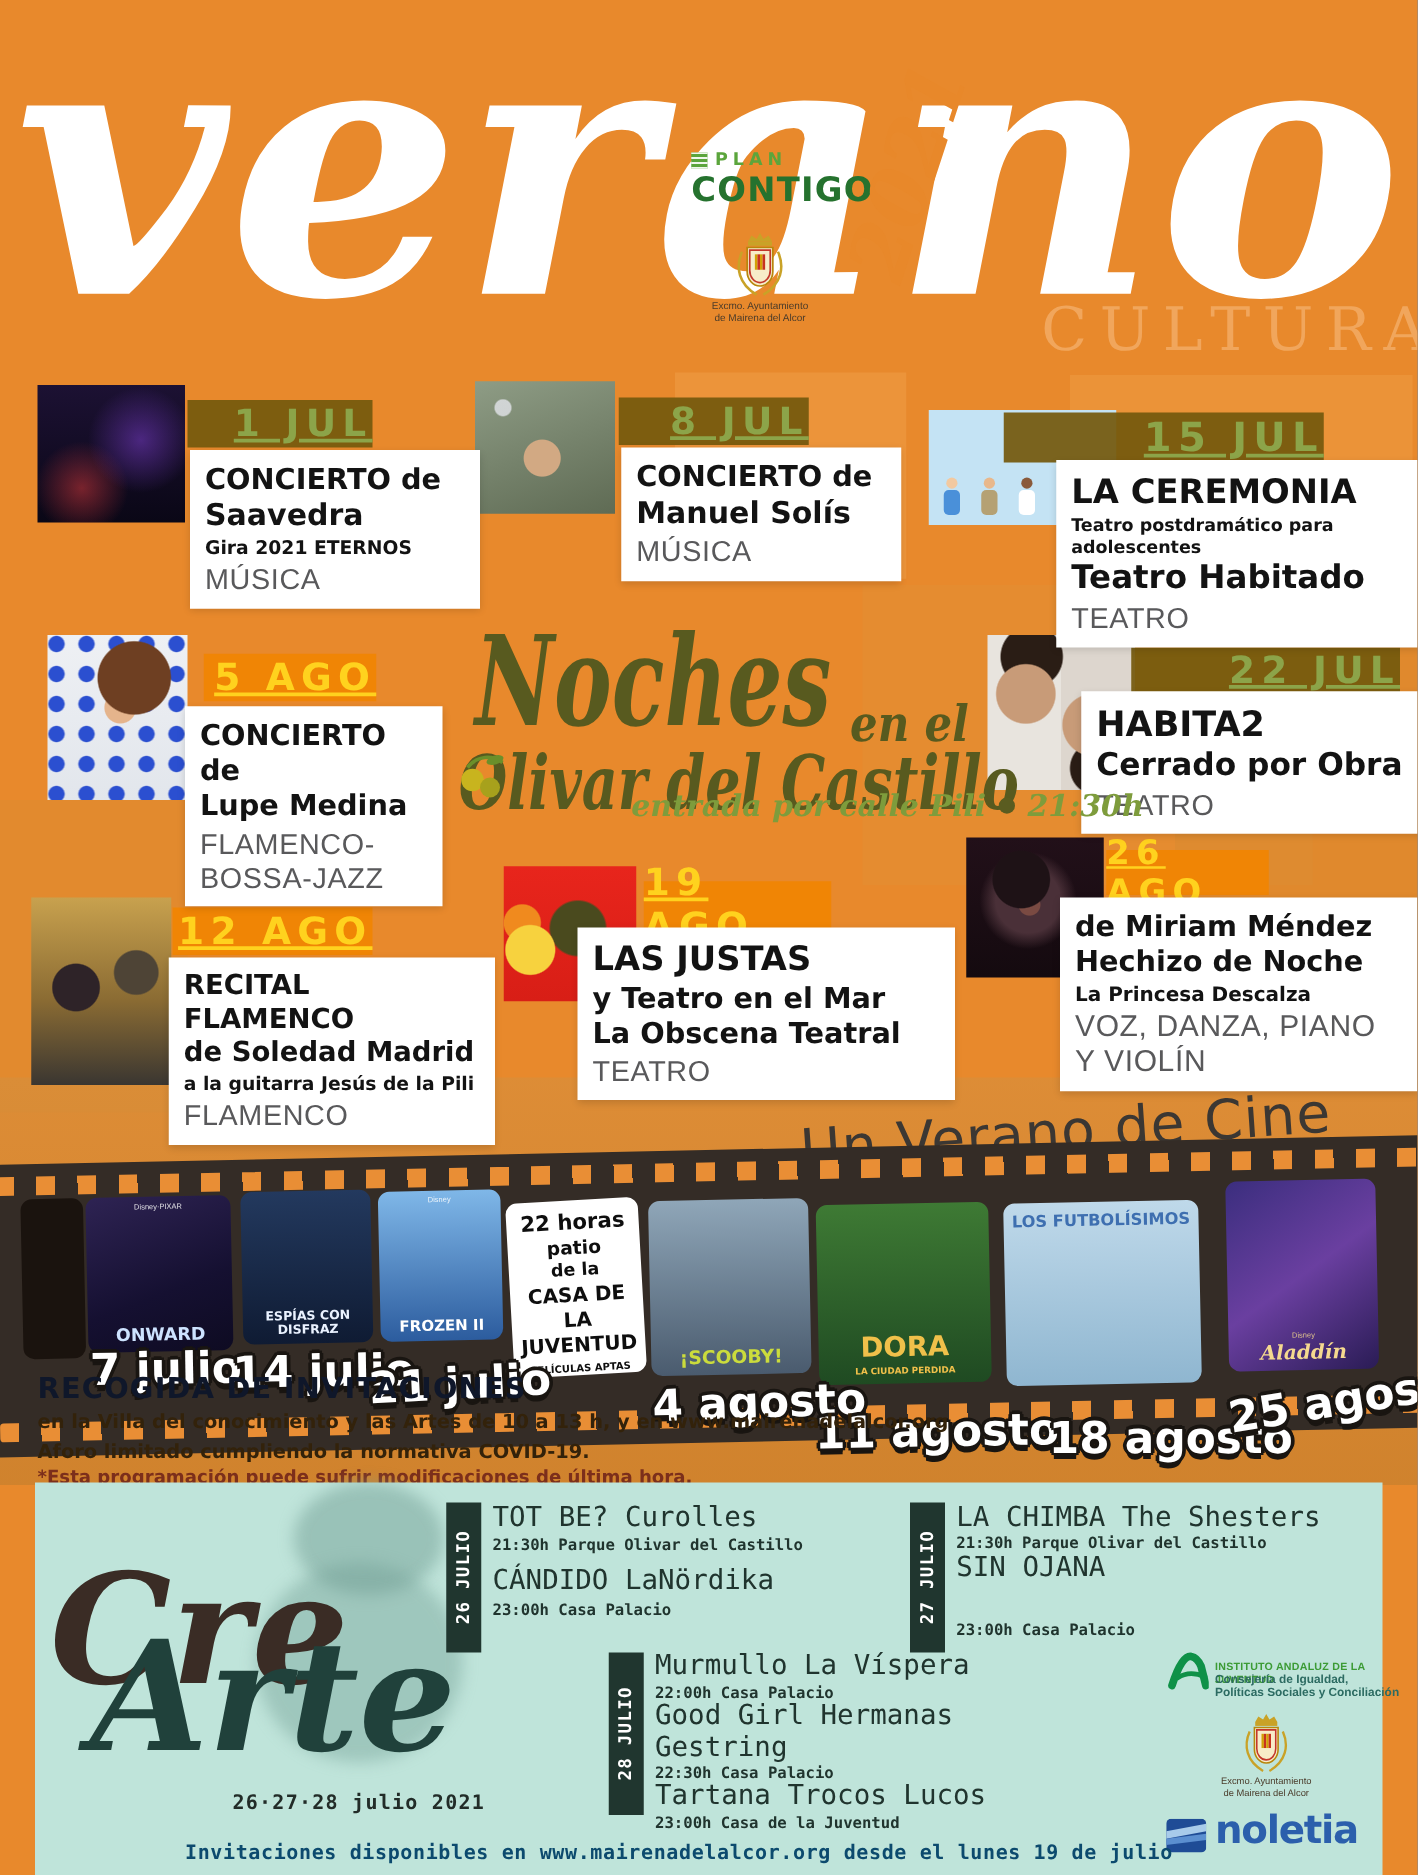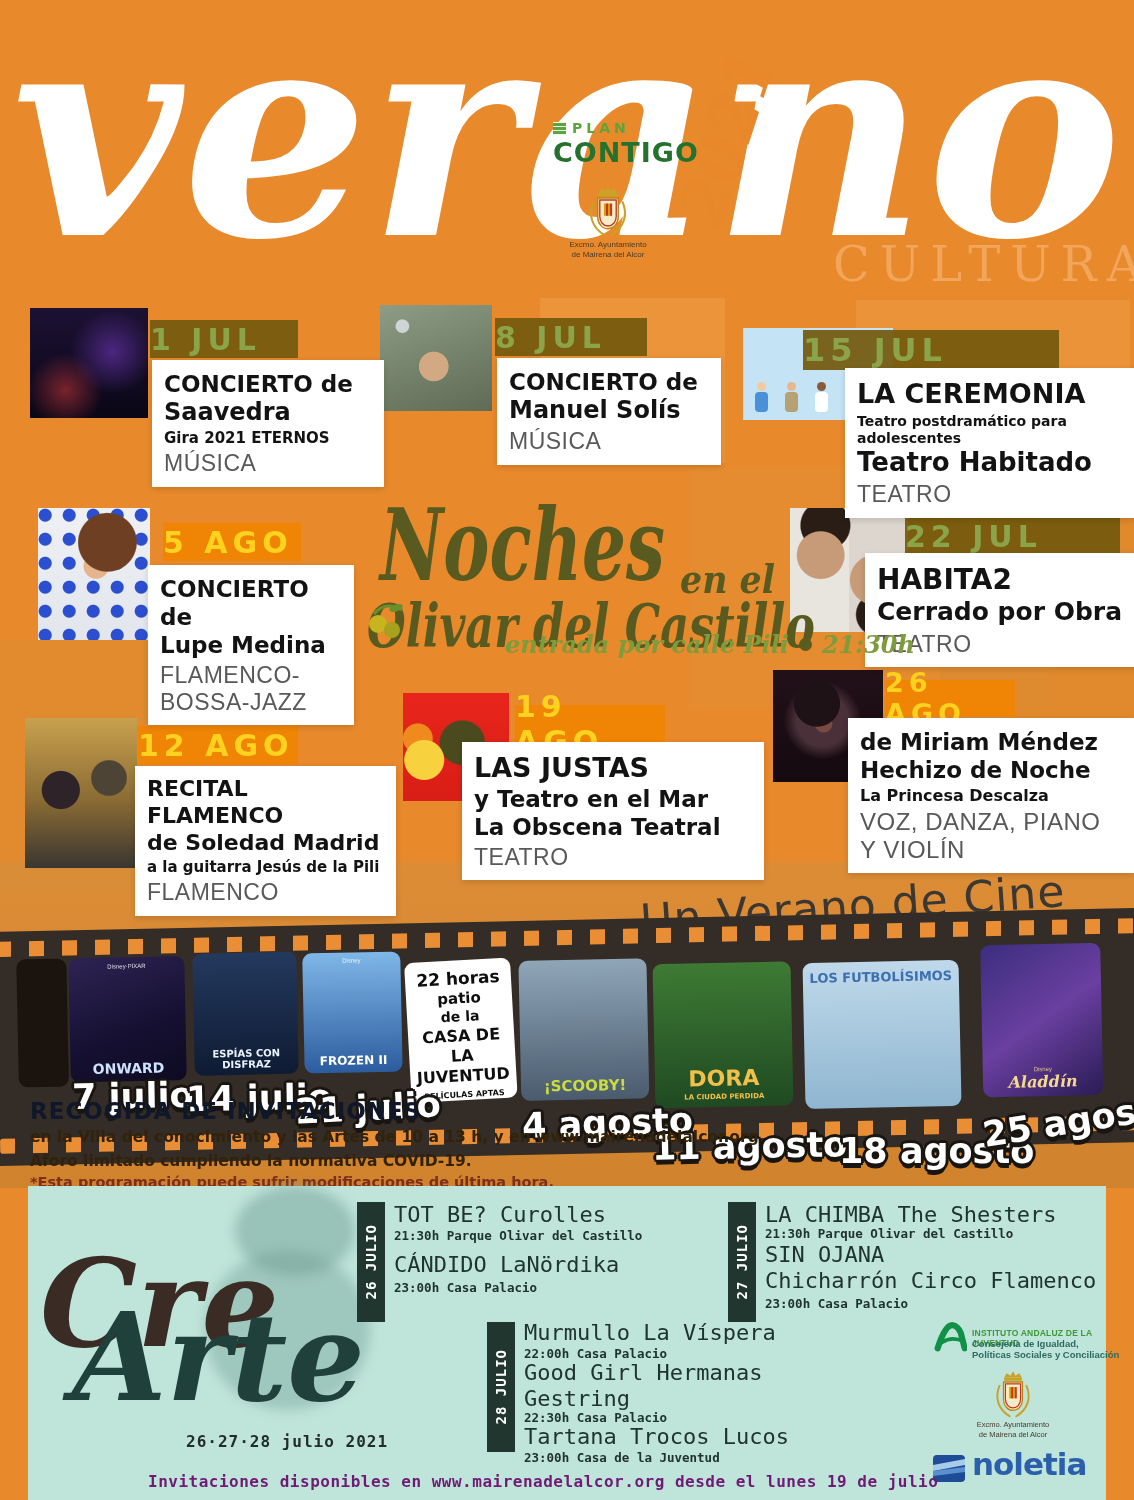--- a/index.html
+++ b/index.html
@@ -11,22 +11,22 @@
   .verano-svg text{font-family:"DejaVu Serif",serif;font-style:italic;font-weight:bold;fill:#ffffff;}
   .plan-top{font-family:"DejaVu Sans",sans-serif;font-weight:bold;font-size:14px;letter-spacing:4px;color:#5BA53C;display:flex;align-items:center;}
   .plan-sq{display:inline-block;width:13px;height:13px;background:#5BA53C;margin-right:6px;
            background-image:repeating-linear-gradient(rgba(255,255,255,.9) 0 1px, transparent 1px 4px);}
   .plan-bottom{font-family:"DejaVu Sans",sans-serif;font-weight:bold;font-size:27px;letter-spacing:1px;color:#25722E;margin-top:1px;}
   .year{font-family:"DejaVu Serif",serif;font-style:italic;font-weight:bold;font-size:64px;color:#E8882A;transform:rotate(-72deg);}
   .cultura{font-family:"DejaVu Serif",serif;font-size:48px;letter-spacing:10px;color:#F1A65C;}
   .esc-cap{font-size:7.5px;color:#4A3B2A;text-align:center;line-height:1.3;}
   
   .photo{position:absolute;overflow:hidden;}
-  .datebar{position:absolute;display:flex;align-items:center;justify-content:flex-start;
-           font-family:"DejaVu Sans",sans-serif;font-weight:bold;font-size:30px;letter-spacing:5px;}
+  .datebar{position:absolute;display:flex;align-items:center;justify-content:flex-end;
+           font-family:"DejaVu Sans",sans-serif;font-weight:bold;font-size:30px;letter-spacing:5px;text-decoration:underline;}
   .datebar.jul{background:rgba(116,89,13,.93);color:#8CA449;}
   .datebar.ago{background:#F08505;color:#FFD21E;}
   .card{position:absolute;background:#fff;padding:10px 12px;box-shadow:0 2px 6px rgba(0,0,0,.15);}
   .tt{font-family:"DejaVu Sans",sans-serif;font-weight:bold;color:#131313;line-height:1.22;font-size:24px;}
   .note{font-family:"DejaVu Sans",sans-serif;font-weight:bold;font-size:15px;color:#131313;margin-top:2px;line-height:1.2;}
   .cat{font-family:"Liberation Sans",sans-serif;color:#59595B;font-size:23px;letter-spacing:.5px;margin-top:3px;line-height:1.15;}
   
   .noches-svg text{font-family:"DejaVu Serif",serif;font-style:italic;font-weight:bold;fill:#585A1F;}
   .entrada{font-family:"DejaVu Serif",serif;font-style:italic;font-weight:bold;font-size:24px;color:#7E9C3C;display:flex;align-items:center;gap:10px;}
   .odot{display:inline-block;width:13px;height:13px;border-radius:50%;background:#5A5C20;}
@@ -55,21 +55,21 @@
   .arte{font-family:"DejaVu Serif",serif;font-style:italic;font-weight:bold;font-size:122px;line-height:1;color:#20413B;}
   .cdates{font-family:"DejaVu Sans Mono",monospace;font-weight:bold;font-size:16px;letter-spacing:1px;color:#222C28;}
   .daylabel{position:absolute;width:28px;background:#20362F;display:flex;align-items:center;justify-content:center;}
   .daylabel span{writing-mode:vertical-rl;transform:rotate(180deg);font-family:"DejaVu Sans Mono",monospace;
                  font-weight:bold;font-size:14px;letter-spacing:1px;color:#fff;white-space:nowrap;}
   .ev{position:absolute;font-family:"DejaVu Sans Mono",monospace;font-size:22px;color:#20342E;line-height:1.18;}
   .evt{position:absolute;font-family:"DejaVu Sans Mono",monospace;font-weight:bold;font-size:12.5px;color:#20342E;}
   .iaj{font-size:8.5px;font-weight:bold;color:#3C9B35;letter-spacing:.2px;font-family:"Liberation Sans",sans-serif;}
   .cons{font-size:9.5px;font-weight:bold;color:#2C6B62;font-family:"Liberation Sans",sans-serif;line-height:1.15;}
   .nol{font-family:"DejaVu Sans",sans-serif;font-weight:bold;font-size:31px;letter-spacing:-1px;color:#2B5FAC;}
-  .footerline{font-family:"DejaVu Sans Mono",monospace;font-weight:bold;font-size:16px;color:#701a75;letter-spacing:.5px;}
+  .footerline{font-family:"DejaVu Sans Mono",monospace;font-weight:bold;font-size:16px;color:#0c4a6e;letter-spacing:.5px;}
   .blob{position:absolute;border-radius:50%;filter:blur(6px);}
   .fig{position:absolute;bottom:8px;}
   .fig .h{width:9px;height:9px;border-radius:50%;margin:0 auto;}
   .fig .b{width:13px;height:20px;border-radius:4px;margin:1px auto 0;}
 </style>
 </head>
 <body>
 
 <div class="poster">
 
@@ -327,21 +327,20 @@
   <div class="evt" style="left:394px;top:1228px;">21:30h Parque Olivar del Castillo</div>
   <div class="ev" style="left:394px;top:1252px;">CÁNDIDO LaNördika</div>
   <div class="evt" style="left:394px;top:1280px;">23:00h Casa Palacio</div>
 
   <div class="daylabel" style="left:728px;top:1202px;height:120px;">
       <span>27 JULIO</span>
     </div>
   <div class="ev" style="left:765px;top:1202px;">LA CHIMBA The Shesters</div>
   <div class="evt" style="left:765px;top:1226px;">21:30h Parque Olivar del Castillo</div>
   <div class="ev" style="left:765px;top:1242px;">SIN OJANA</div>
-  <div class="ev" style="left:765px;top:1268px;">Chicharrón Circo Flamenco</div>
   <div class="evt" style="left:765px;top:1296px;">23:00h Casa Palacio</div>
 
   <div class="daylabel" style="left:487px;top:1322px;height:130px;">
       <span>28 JULIO</span>
     </div>
   <div class="ev" style="left:524px;top:1320px;">Murmullo La Víspera</div>
   <div class="evt" style="left:524px;top:1346px;">22:00h Casa Palacio</div>
   <div class="ev" style="left:524px;top:1360px;width:300px;">Good Girl Hermanas Gestring</div>
   <div class="evt" style="left:524px;top:1410px;">22:30h Casa Palacio</div>
   <div class="ev" style="left:524px;top:1424px;">Tartana Trocos Lucos</div>

